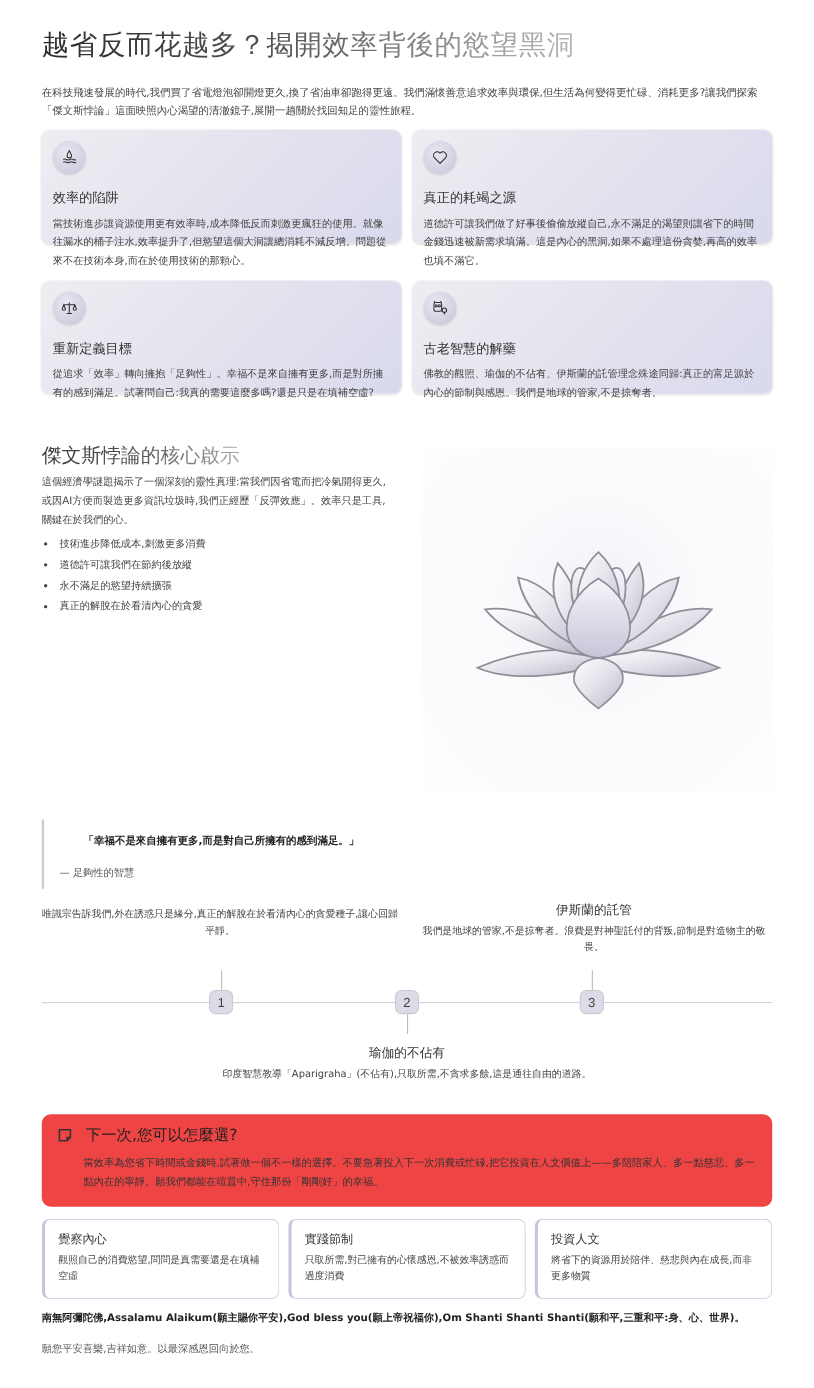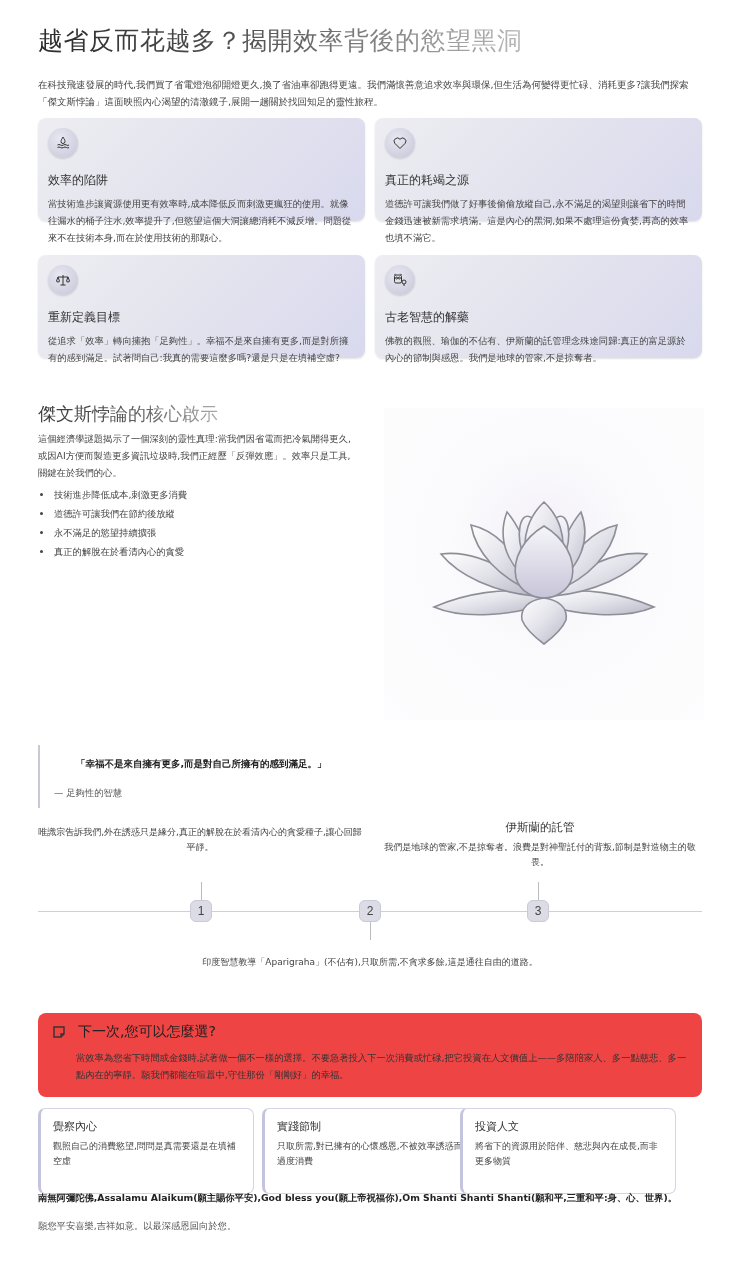--- a/index.html
+++ b/index.html
@@ -92,21 +92,21 @@
     .cta {
       position: absolute; left: 38px; top: 1013px; width: 664px; height: 84px;
       border-radius: 8px; background: #ef4444;
       padding: 10px 14px;
     }
     .cta-head { display: flex; align-items: center; gap: 12px; }
     .cta-head svg { width: 14px; height: 14px; }
     .cta-head h2 { font-size: 14px; font-weight: 400; color: #222; }
     .cta p { margin-top: 8px; padding-left: 24px; font-size: 9.3px; line-height: 17px; color: #333; }
     .action-card {
-      position: absolute; top: 1108px; width: 216px; height: 86px;
+      position: absolute; top: 1108px; width: 216px; height: 73px;
       border-radius: 7px; background: #fff;
       border: 1px solid #d4d4e6; border-left: 3px solid #c4c4de;
       padding: 10px 12px;
     }
     .action-card h5 { font-size: 11px; font-weight: 400; color: #333; }
     .action-card p { margin-top: 5px; font-size: 9px; line-height: 15px; color: #444; }
     .blessing {
       position: absolute; left: 38px; top: 1192px; width: 664px;
       font-size: 9.3px; font-weight: bold; color: #222; white-space: nowrap;
     }
@@ -233,20 +233,21 @@
 <div class="timeline-line"></div>
 <div class="tl-stem" style="left:201px; top:882px;"></div>
 <div class="tl-stem" style="left:538px; top:882px;"></div>
 <div class="tl-stem" style="left:370px; top:922px;"></div>
 
 <div class="tl-node" style="left:190px; top:900px;">1</div>
 <div class="tl-node" style="left:359px; top:900px;">2</div>
 <div class="tl-node" style="left:527px; top:900px;">3</div>
 
 <div class="tl-item" style="left:200px; top:950px; width:340px;">
+  <h4>瑜伽的不佔有</h4>
   <p>印度智慧教導「Aparigraha」(不佔有),只取所需,不貪求多餘,這是通往自由的道路。</p>
 </div>
 
 <div class="cta">
   <div class="cta-head">
     <svg viewBox="0 0 14 14" fill="none" stroke="#333" stroke-width="1.4">
       <path d="M2 2 H12 V9 L9 12 H2 Z"></path>
       <path d="M9 12 V9 H12"></path>
     </svg>
     <h2>下一次,您可以怎麼選?</h2>
@@ -255,19 +256,19 @@
 </div>
 
 <div class="action-card" style="left:38px;">
   <h5>覺察內心</h5>
   <p>觀照自己的消費慾望,問問是真需要還是在填補空虛</p>
 </div>
 <div class="action-card" style="left:262px;">
   <h5>實踐節制</h5>
   <p>只取所需,對已擁有的心懷感恩,不被效率誘惑而過度消費</p>
 </div>
-<div class="action-card" style="left:460px;">
+<div class="action-card" style="left:486px;">
   <h5>投資人文</h5>
   <p>將省下的資源用於陪伴、慈悲與內在成長,而非更多物質</p>
 </div>
 
 <p class="blessing">南無阿彌陀佛,Assalamu Alaikum(願主賜你平安),God bless you(願上帝祝福你),Om Shanti Shanti Shanti(願和平,三重和平:身、心、世界)。</p>
 <p class="closing">願您平安喜樂,吉祥如意。以最深感恩回向於您。</p>
 
 </body></html>

